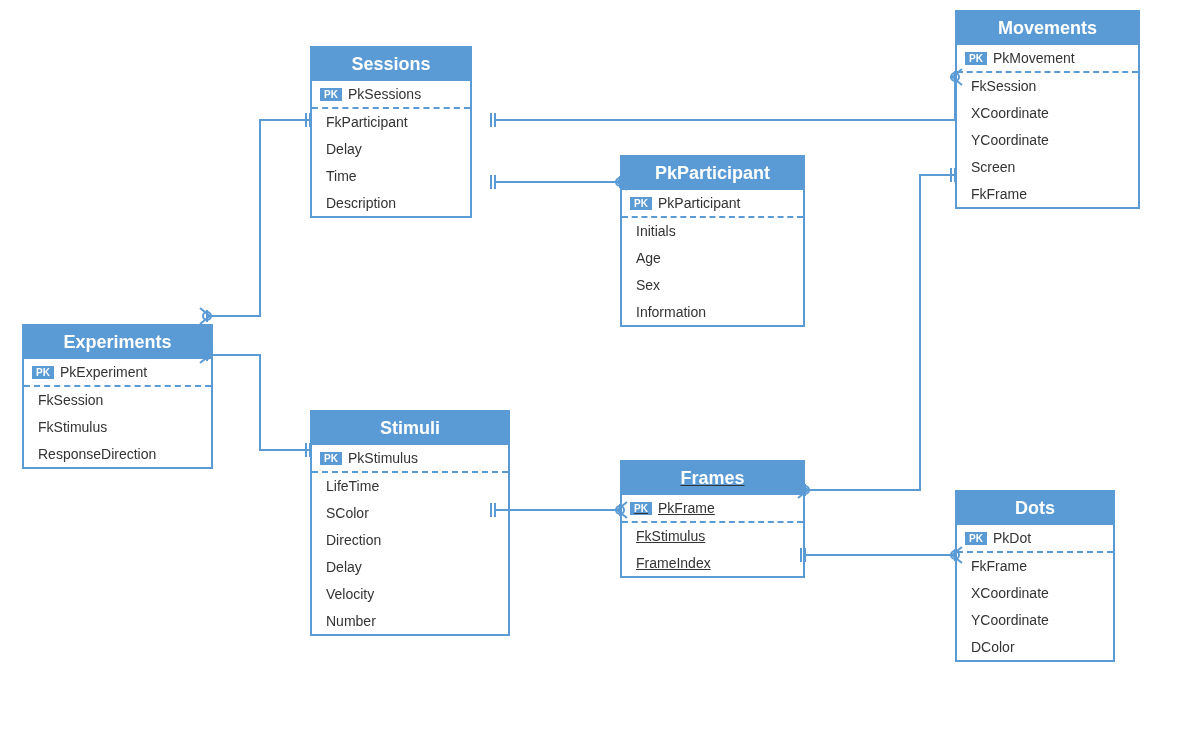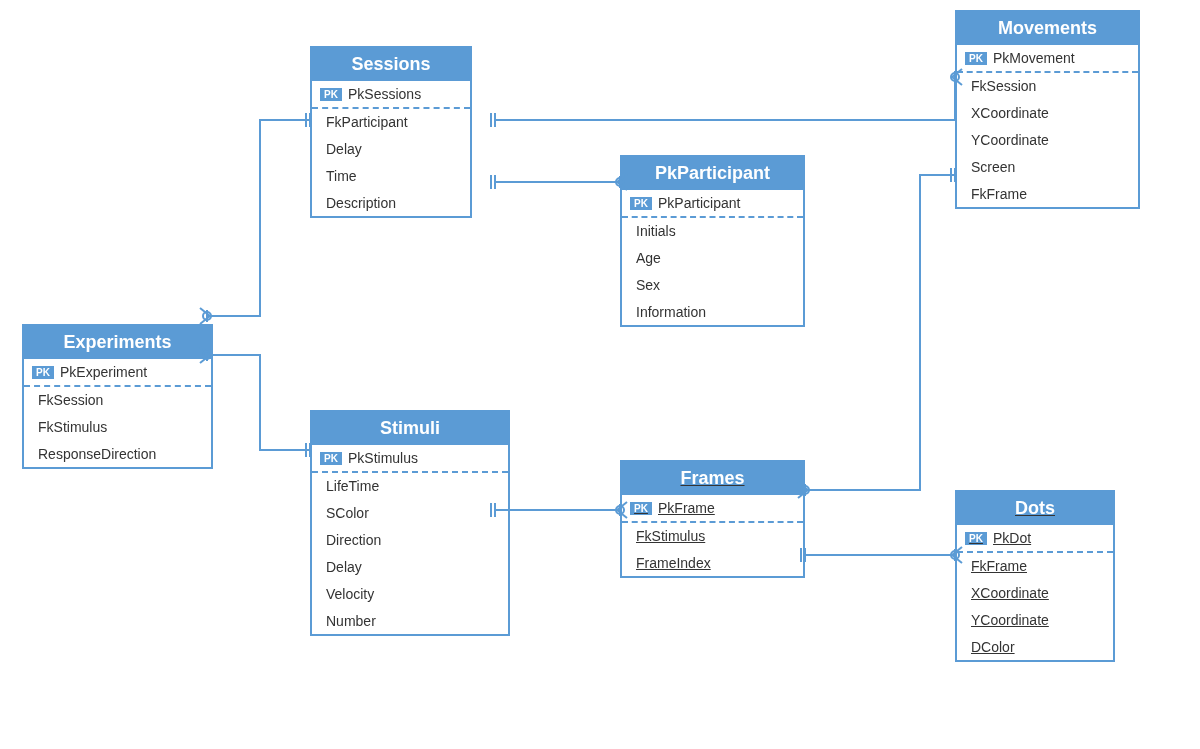--- a/index.html
+++ b/index.html
@@ -154,21 +154,21 @@
         <span>PkMovement</span>
       </div>
       <div class="field-row">FkSession</div>
       <div class="field-row">XCoordinate</div>
       <div class="field-row">YCoordinate</div>
       <div class="field-row">Screen</div>
       <div class="field-row">FkFrame</div>
     </div>
   </div>
 
-  <div class="entity" style="left:955px;top:490px;width:147px;text-decoration:underline;">
+  <div class="entity" style="left:955px;top:490px;width:147px;">
     <div class="entity-header">Dots</div>
     <div class="entity-body">
       <div class="pk-row">
         <span class="pk-badge">PK</span>
         <span>PkDot</span>
       </div>
       <div class="field-row">FkFrame</div>
       <div class="field-row">XCoordinate</div>
       <div class="field-row">YCoordinate</div>
       <div class="field-row">DColor</div>

